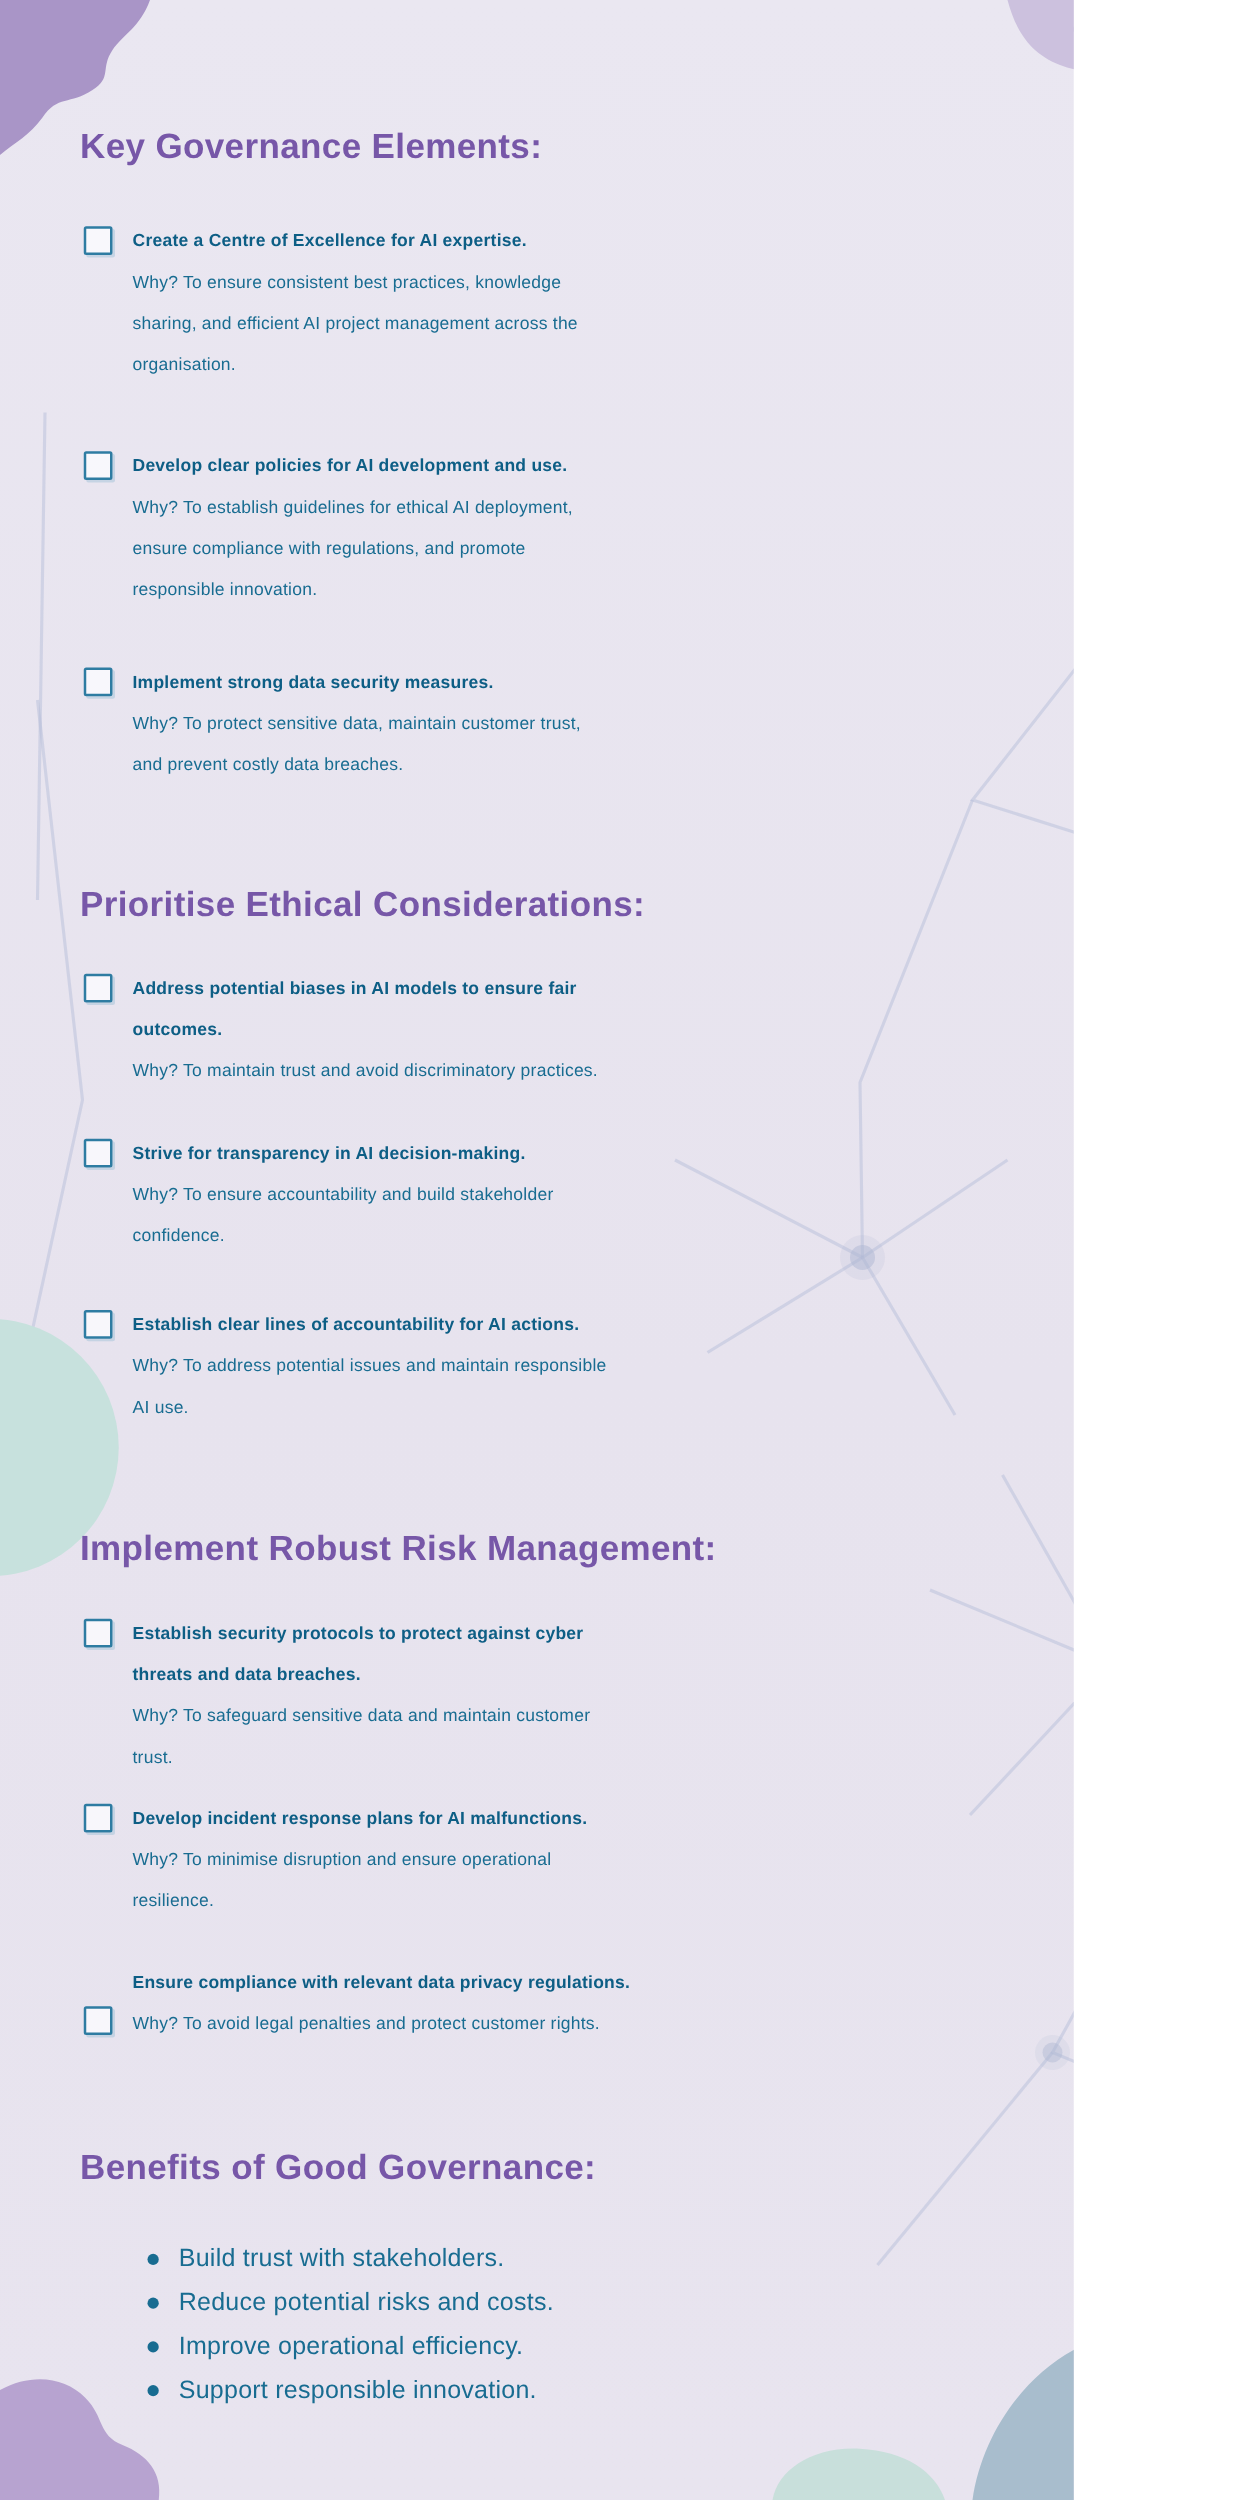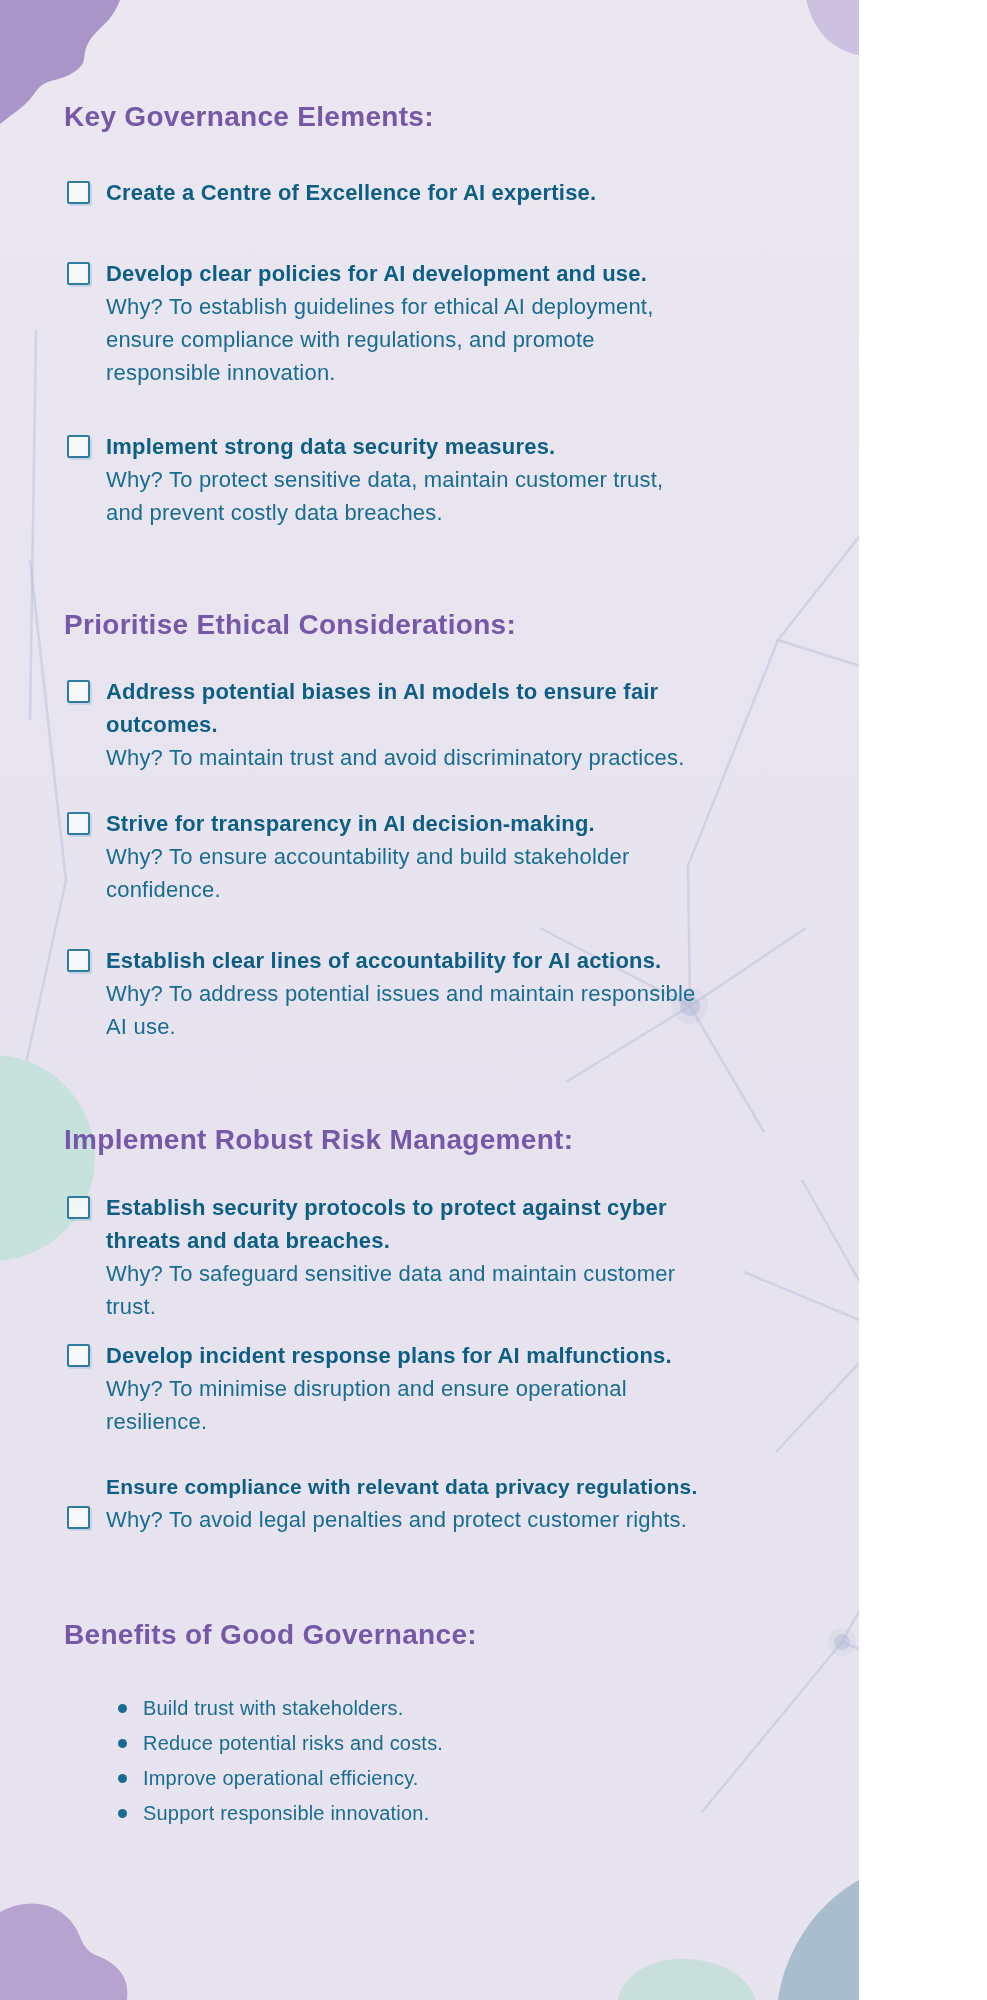--- a/index.html
+++ b/index.html
@@ -19,24 +19,24 @@
   }
   .check-item { display:flex; align-items:flex-start; }
   .checkbox {
     flex:none; width:23px; height:23px; box-sizing:border-box;
     margin-left:3px; margin-top:5px;
     border:2.5px solid #2E7CA2; border-radius:2px;
     background:rgba(252,253,255,0.78);
     box-shadow:2px 2px 0 rgba(155,190,212,0.45);
     cursor:pointer;
   }
-  .item-body { margin-left:16px; font-size:22px; line-height:33px; letter-spacing:0.2px; }
+  .item-body { margin-left:16px; font-size:14px; line-height:33px; letter-spacing:0.2px; }
   .item-title { font-weight:700; color:#0D5E85; white-space:pre-line; }
   .item-why   { font-weight:400; color:#186C91; white-space:pre-line; }
-  .variant-title { margin-left:42px; font-size:21px; line-height:33px; letter-spacing:0.2px;
+  .variant-title { margin-left:42px; font-size:14px; line-height:33px; letter-spacing:0.2px;
                    font-weight:700; color:#0D5E85; white-space:pre-line; }
 
   .benefits { list-style:none; margin:0; padding:0; }
   .benefits li {
     position:relative; padding-left:79px;
     font-size:20px; line-height:35px; letter-spacing:0.2px; color:#186C91;
   }
   .benefits li::before {
     content:''; position:absolute; left:54px; top:13px;
     width:9px; height:9px; border-radius:50%; background:#186C91;
@@ -101,20 +101,23 @@
   </svg>
 
   <div class="content">
 
     <h2 class="heading mt-h1">Key Governance Elements:</h2>
 
     <div class="check-item mt-a1">
       <span class="checkbox"></span>
       <div class="item-body">
         <div class="item-title">Create a Centre of Excellence for AI expertise.</div>
+        <div class="item-why">Why? To ensure consistent best practices, knowledge
+sharing, and efficient AI project management across the
+organisation.</div>
       </div>
     </div>
 
     <div class="check-item mt-a2">
       <span class="checkbox"></span>
       <div class="item-body">
         <div class="item-title">Develop clear policies for AI development and use.</div>
         <div class="item-why">Why? To establish guidelines for ethical AI deployment,
 ensure compliance with regulations, and promote
 responsible innovation.</div>

